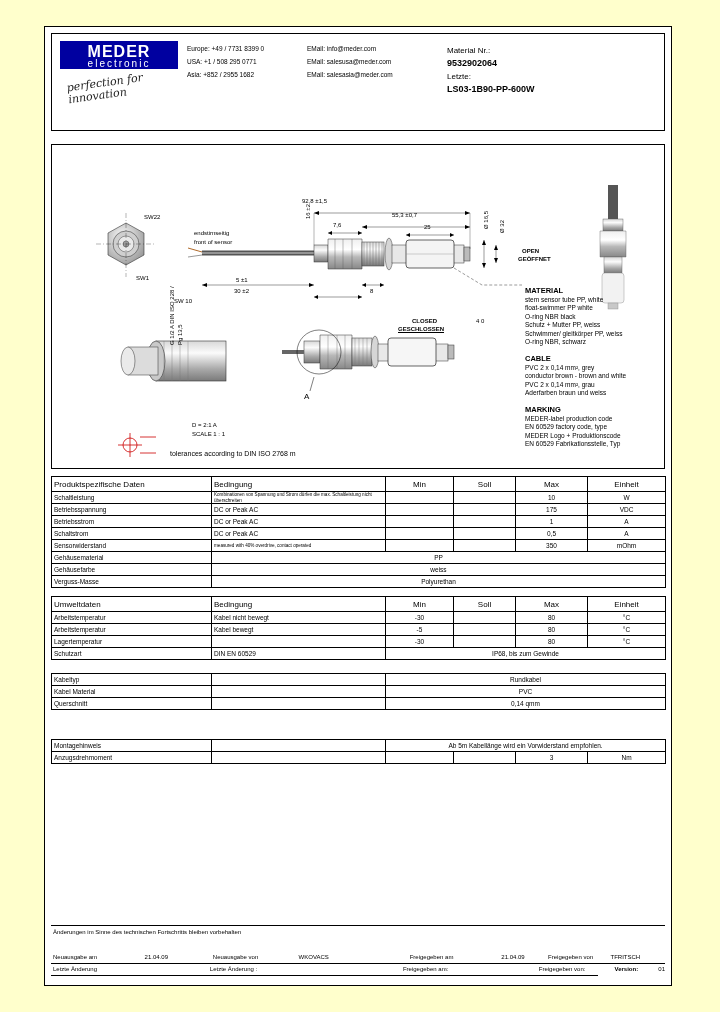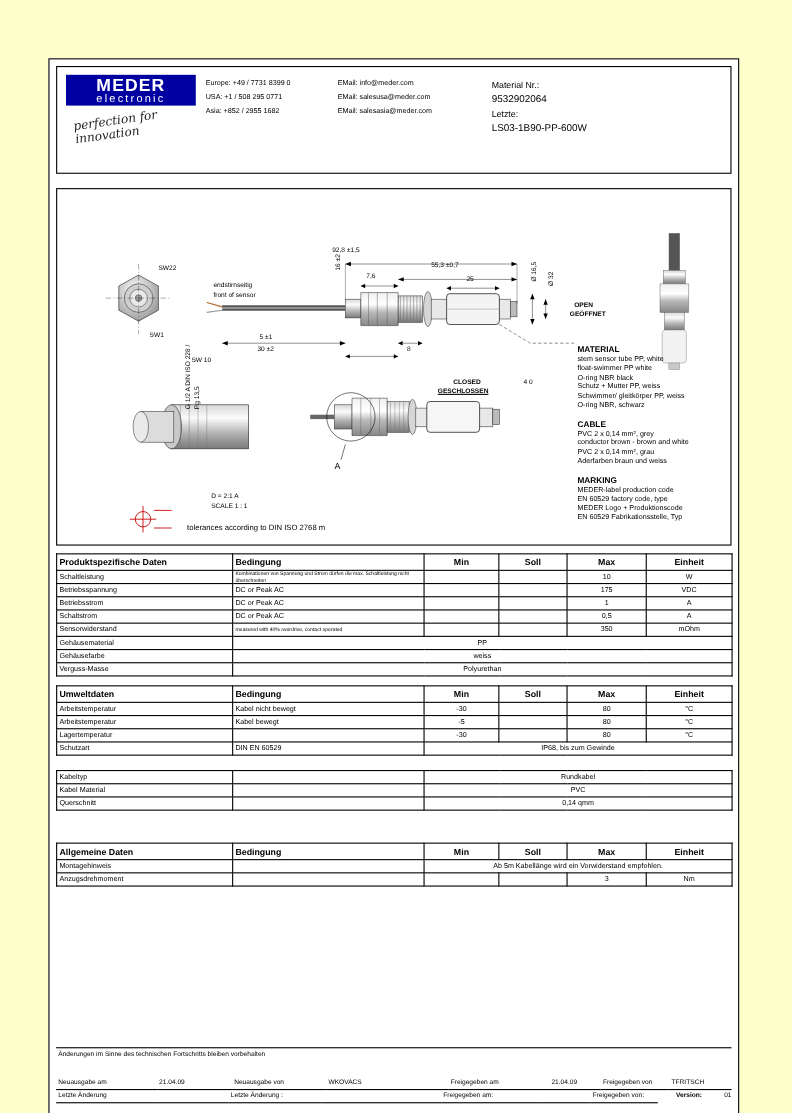--- a/index.html
+++ b/index.html
@@ -24,21 +24,20 @@
   }
   .sheet {
     position: absolute;
     left: 44px;
     top: 26px;
     width: 628px;
     height: 960px;
     background: #ffffff;
     border: 1px solid #000;
     box-sizing: border-box;
-    margin-top: 27px;
   }
 
   
   .header {
     position: absolute;
     left: 6px; top: 6px;
     width: 614px; height: 98px;
     border: 1px solid #000;
     box-sizing: border-box;
   }
@@ -83,21 +82,21 @@
   .contact-row { display: flex; }
   .contact-row .c1 { width: 120px; }
   .contact-row .c2 { width: 130px; }
   .artikel {
     position: absolute;
     left: 395px; top: 10px;
     width: 200px;
     font-size: 8px;
     line-height: 13px;
   }
-  .artikel .big { font-weight: normal; font-size: 9px; }
+  .artikel .big { font-weight: bold; font-size: 9px; }
 
   
   .drawing {
     position: absolute;
     left: 6px; top: 117px;
     width: 614px; height: 325px;
     border: 1px solid #000;
     box-sizing: border-box;
     overflow: hidden;
   }
@@ -115,21 +114,21 @@
   table.spec td, table.spec th {
     border: 1px solid #000;
     font-size: 6.5px;
     padding: 0 2px;
     height: 11px;
     vertical-align: middle;
     text-align: left;
     font-weight: normal;
   }
   table.spec th {
-    font-weight: bold;
+    font-weight: normal;
     font-size: 8px;
     height: 14px;
   }
   .c-center { text-align: center !important; }
   .small2 { font-size: 4.6px; line-height: 5.2px; display:block; }
 
   
   .footer-line {
     position: absolute;
     left: 6px; top: 898px;
@@ -542,28 +541,20 @@
     <table class="spec" style="left:6px; top:712px; width:614px;">
       <colgroup>
           <col style="width:160px">
           <col style="width:174px">
           <col style="width:68px">
           <col style="width:62px">
           <col style="width:72px">
           <col style="width:78px">
         </colgroup>
       <tbody>
-          <tr>
-        <th>Allgemeine Daten</th>
-        <th>Bedingung</th>
-        <th class="c-center">Min</th>
-        <th class="c-center">Soll</th>
-        <th class="c-center">Max</th>
-        <th class="c-center">Einheit</th>
-      </tr>
       <tr>
         <td>Montagehinweis</td>
         <td></td>
         <td class="c-center" colspan="4">Ab 5m Kabellänge wird ein Vorwiderstand empfohlen.</td>
       </tr>
       <tr>
         <td>Anzugsdrehmoment</td>
         <td></td>
         <td class="c-center"></td>
         <td class="c-center"></td>

